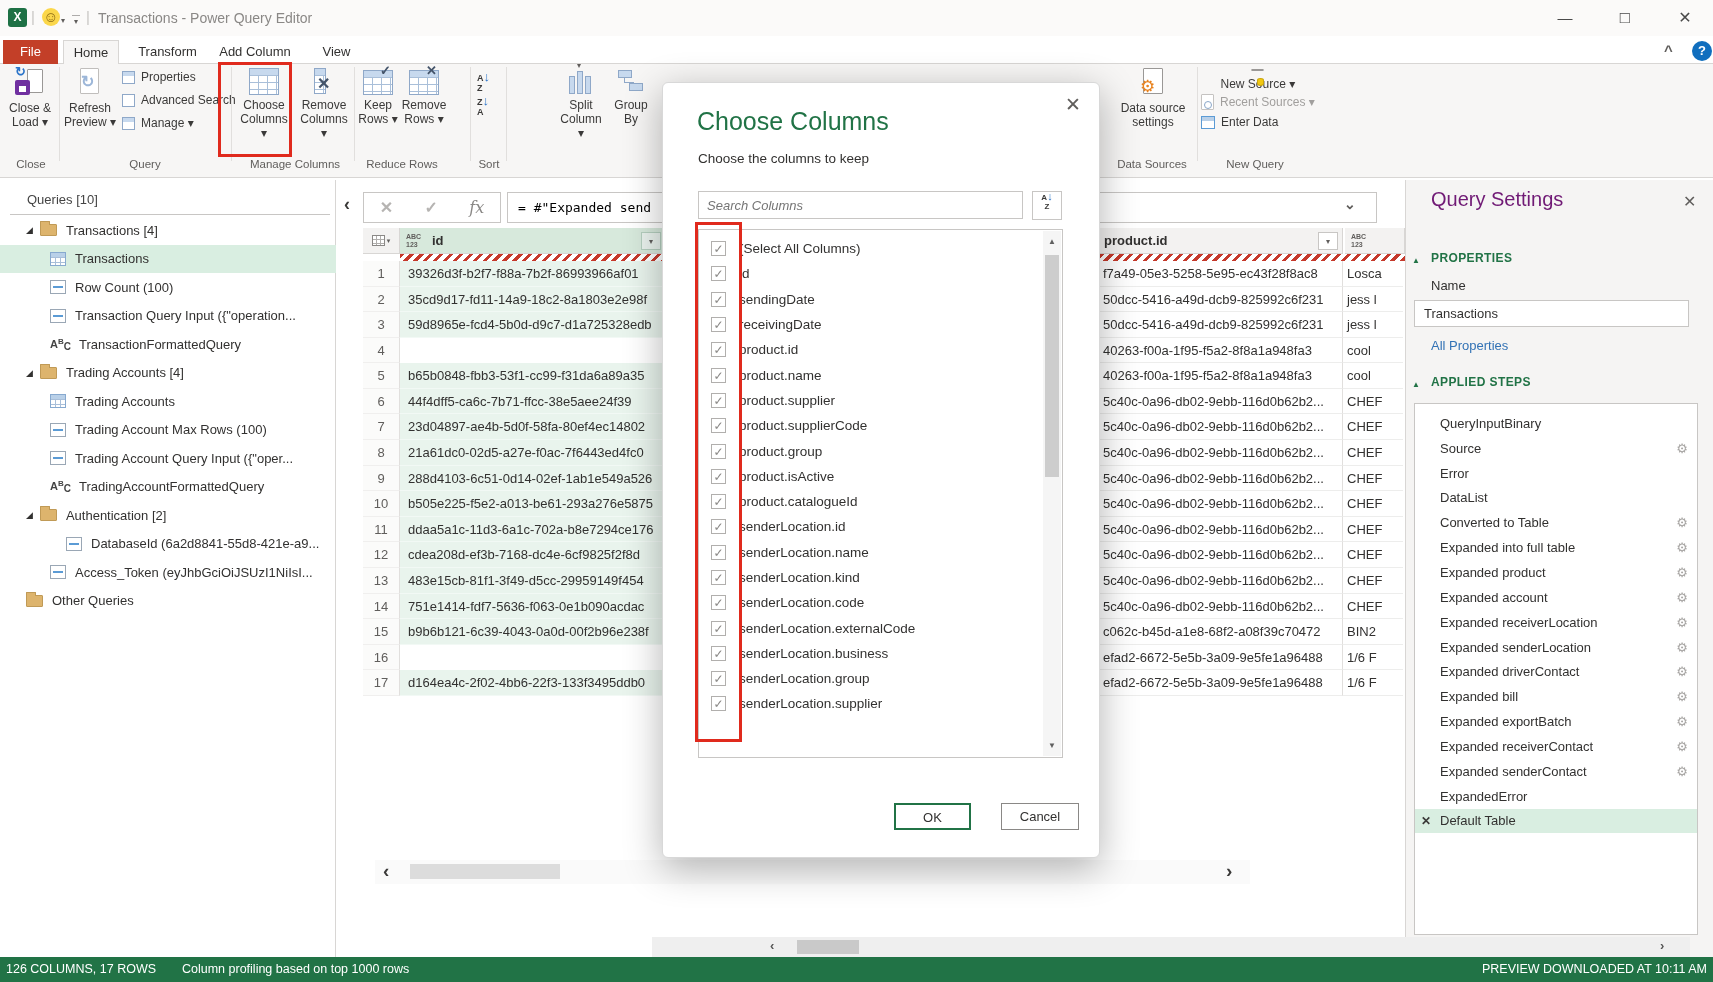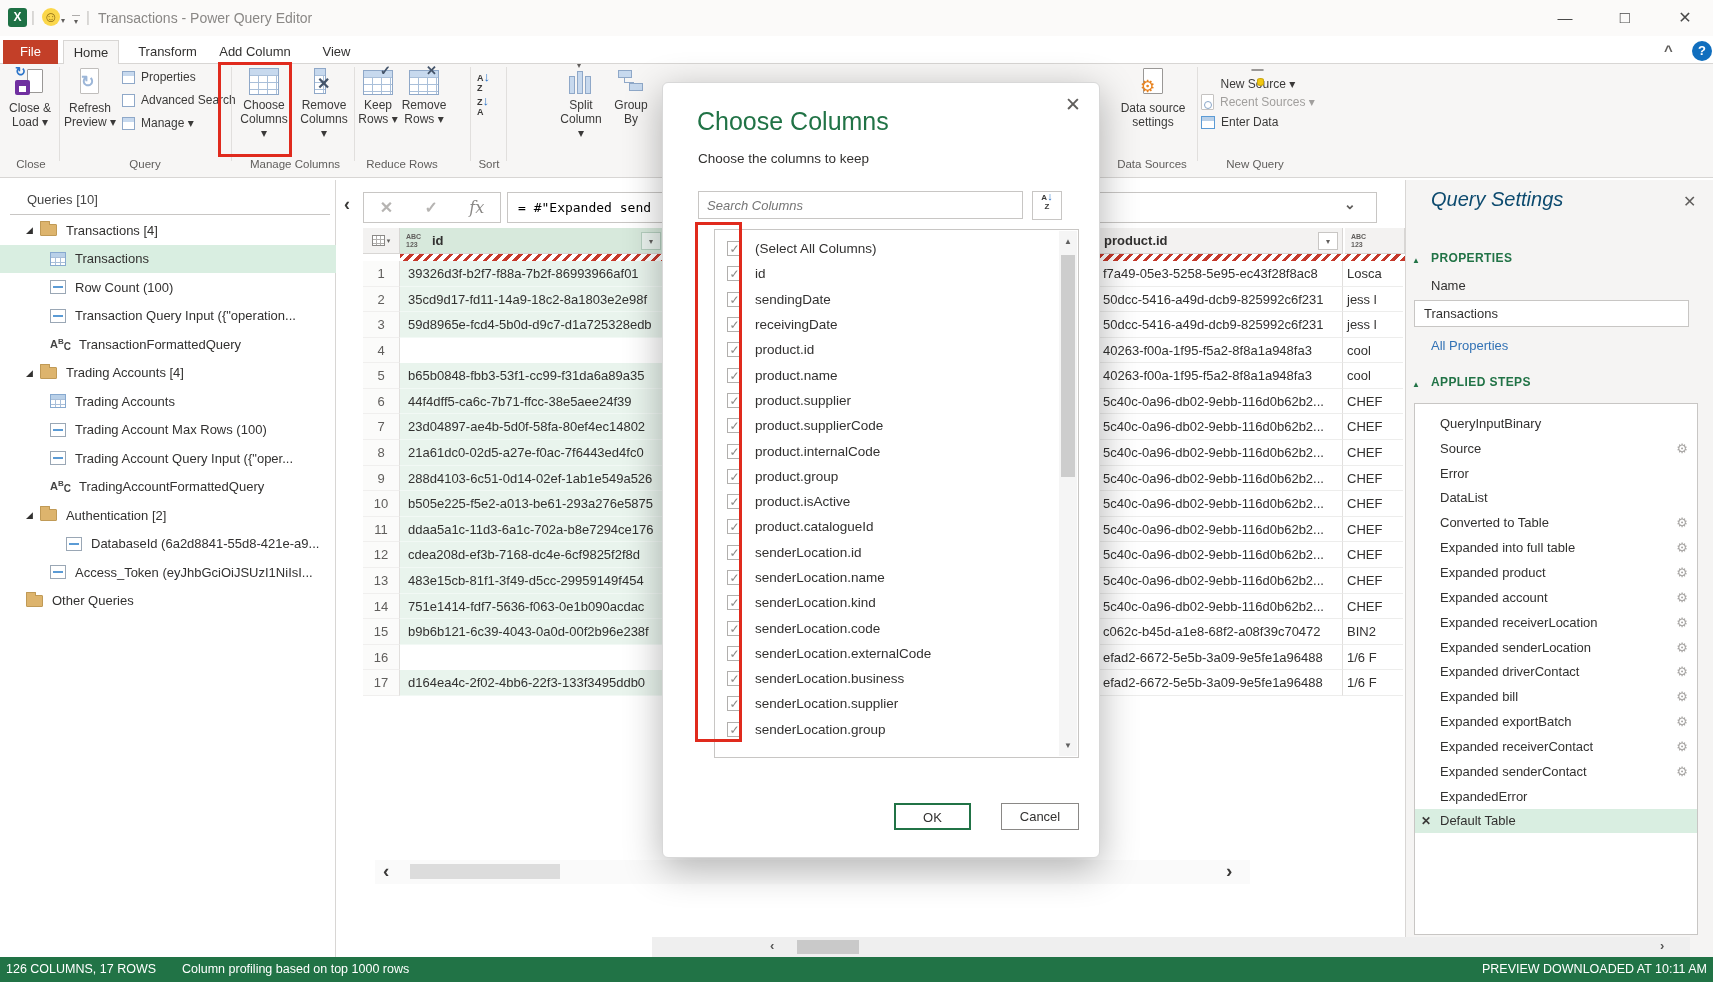--- a/index.html
+++ b/index.html
@@ -120,39 +120,39 @@
   
   .dialog { left:662px; top:82px; width:438px; height:776px; background:#fff; border:1px solid #d8d8d8;
     border-radius:6px; box-shadow:0 10px 38px rgba(0,0,0,.30); z-index:10; }
   .dlg-close { position:absolute; right:18px; top:10px; font-size:19px; color:#605e5c; }
   .dlg-title { position:absolute; left:34px; top:24px; font-size:25px; color:#217346; font-weight:400; }
   .dlg-sub { position:absolute; left:35px; top:68px; font-size:13.5px; color:#323130; }
   .dlg-search { position:absolute; left:35px; top:108px; width:325px; height:28px; border:1px solid #c8c6c4;
     font-size:13px; font-style:italic; color:#767676; padding:0 8px; font-family:"Liberation Sans",sans-serif; }
   .dlg-sort { position:absolute; left:369px; top:108px; width:30px; height:29px; border:1px solid #c8c6c4; background:#fff;
     text-align:center; }
-  .dlg-list { position:absolute; left:51px; top:146px; width:365px; height:529px; border:1px solid #c8c6c4; background:#fff; }
+  .dlg-list { position:absolute; left:35px; top:146px; width:365px; height:529px; border:1px solid #c8c6c4; background:#fff; }
   .ditems { position:absolute; left:2px; top:6px; width:330px; }
   .ditem { display:flex; align-items:center; height:25.3px; }
   .dcheck { width:15px; height:15px; border:1px solid #b1afad; background:#fff; margin-left:10px; flex:none;
     text-align:center; line-height:14px; font-size:12px; color:#8a8886; }
   .dcheck::after { content:"✓"; }
   .dlabel { margin-left:13px; font-size:13.5px; color:#323130; white-space:nowrap; }
   .dlg-scroll { position:absolute; right:1px; top:1px; width:18px; height:525px; background:#f5f5f5; }
   .dlg-scroll .up { position:absolute; top:6px; left:5px; font-size:8px; color:#606060; }
   .dlg-scroll .down { position:absolute; bottom:6px; left:5px; font-size:8px; color:#606060; }
   .dlg-scroll .thumb { position:absolute; top:24px; left:2px; width:14px; height:222px; background:#cdcdcd; }
   .dlg-btn { position:absolute; top:720px; height:27px; background:#fff; font-size:13px; color:#323130;
     text-align:center; line-height:25px; }
   .btn-ok { left:231px; width:77px; border:2px solid #217346; }
   .btn-cancel { left:338px; width:78px; border:1px solid #8a8886; }
 
   
   .qs-panel { left:1405px; top:180px; width:308px; height:777px; background:#f5f4f3; border-left:1px solid #d8d6d4; }
-  .qs-title { position:absolute; left:25px; top:8px; font-size:20px; color:#0c4a6e;font-style:italic; }
+  .qs-title { position:absolute; left:25px; top:8px; font-size:20px; color:#701a75; }
   .qs-close { position:absolute; left:277px; top:12px; font-size:16px; color:#605e5c; }
   .sec-caret { position:absolute; font-size:8px; color:#217346; }
   .sec-head { position:absolute; font-size:12px; font-weight:bold; color:#217346; letter-spacing:.4px; }
   .qs-name-label { position:absolute; left:25px; top:98px; font-size:13px; color:#323130; }
   .qs-input { position:absolute; left:8px; top:120px; width:275px; height:27px; border:1px solid #c8c6c4; background:#fff;
     font-size:13px; color:#323130; padding:0 9px; font-family:"Liberation Sans",sans-serif; }
   .qs-link { position:absolute; left:25px; top:158px; font-size:13px; color:#3272b5; }
   .steps-box { position:absolute; left:8px; top:223px; width:284px; height:532px; border:1px solid #c8c6c4; background:#fff; overflow:hidden; }
   .steps { position:absolute; left:0; top:7px; width:282px; }
   .step { position:relative; display:flex; align-items:center; height:24.85px; font-size:13px; color:#323130; padding-left:25px; }
@@ -604,24 +604,20 @@
           <div class="ditem">
             <span class="dcheck"></span>
             <span class="dlabel">product.supplier</span>
           </div>
           <div class="ditem">
             <span class="dcheck"></span>
             <span class="dlabel">product.supplierCode</span>
           </div>
           <div class="ditem">
             <span class="dcheck"></span>
-            <span class="dlabel">product.internalCode</span>
-          </div>
-          <div class="ditem">
-            <span class="dcheck"></span>
             <span class="dlabel">product.group</span>
           </div>
           <div class="ditem">
             <span class="dcheck"></span>
             <span class="dlabel">product.isActive</span>
           </div>
           <div class="ditem">
             <span class="dcheck"></span>
             <span class="dlabel">product.catalogueId</span>
           </div>
@@ -644,25 +640,25 @@
           <div class="ditem">
             <span class="dcheck"></span>
             <span class="dlabel">senderLocation.externalCode</span>
           </div>
           <div class="ditem">
             <span class="dcheck"></span>
             <span class="dlabel">senderLocation.business</span>
           </div>
           <div class="ditem">
             <span class="dcheck"></span>
+            <span class="dlabel">senderLocation.group</span>
+          </div>
+          <div class="ditem">
+            <span class="dcheck"></span>
             <span class="dlabel">senderLocation.supplier</span>
-          </div>
-          <div class="ditem">
-            <span class="dcheck"></span>
-            <span class="dlabel">senderLocation.group</span>
           </div>
         </div>
       <div class="dlg-scroll">
         <span class="up">▲</span>
         <div class="thumb"></div>
         <span class="down">▼</span>
       </div>
     </div>
     <div class="dlg-btn btn-ok">OK</div>
     <div class="dlg-btn btn-cancel">Cancel</div>

